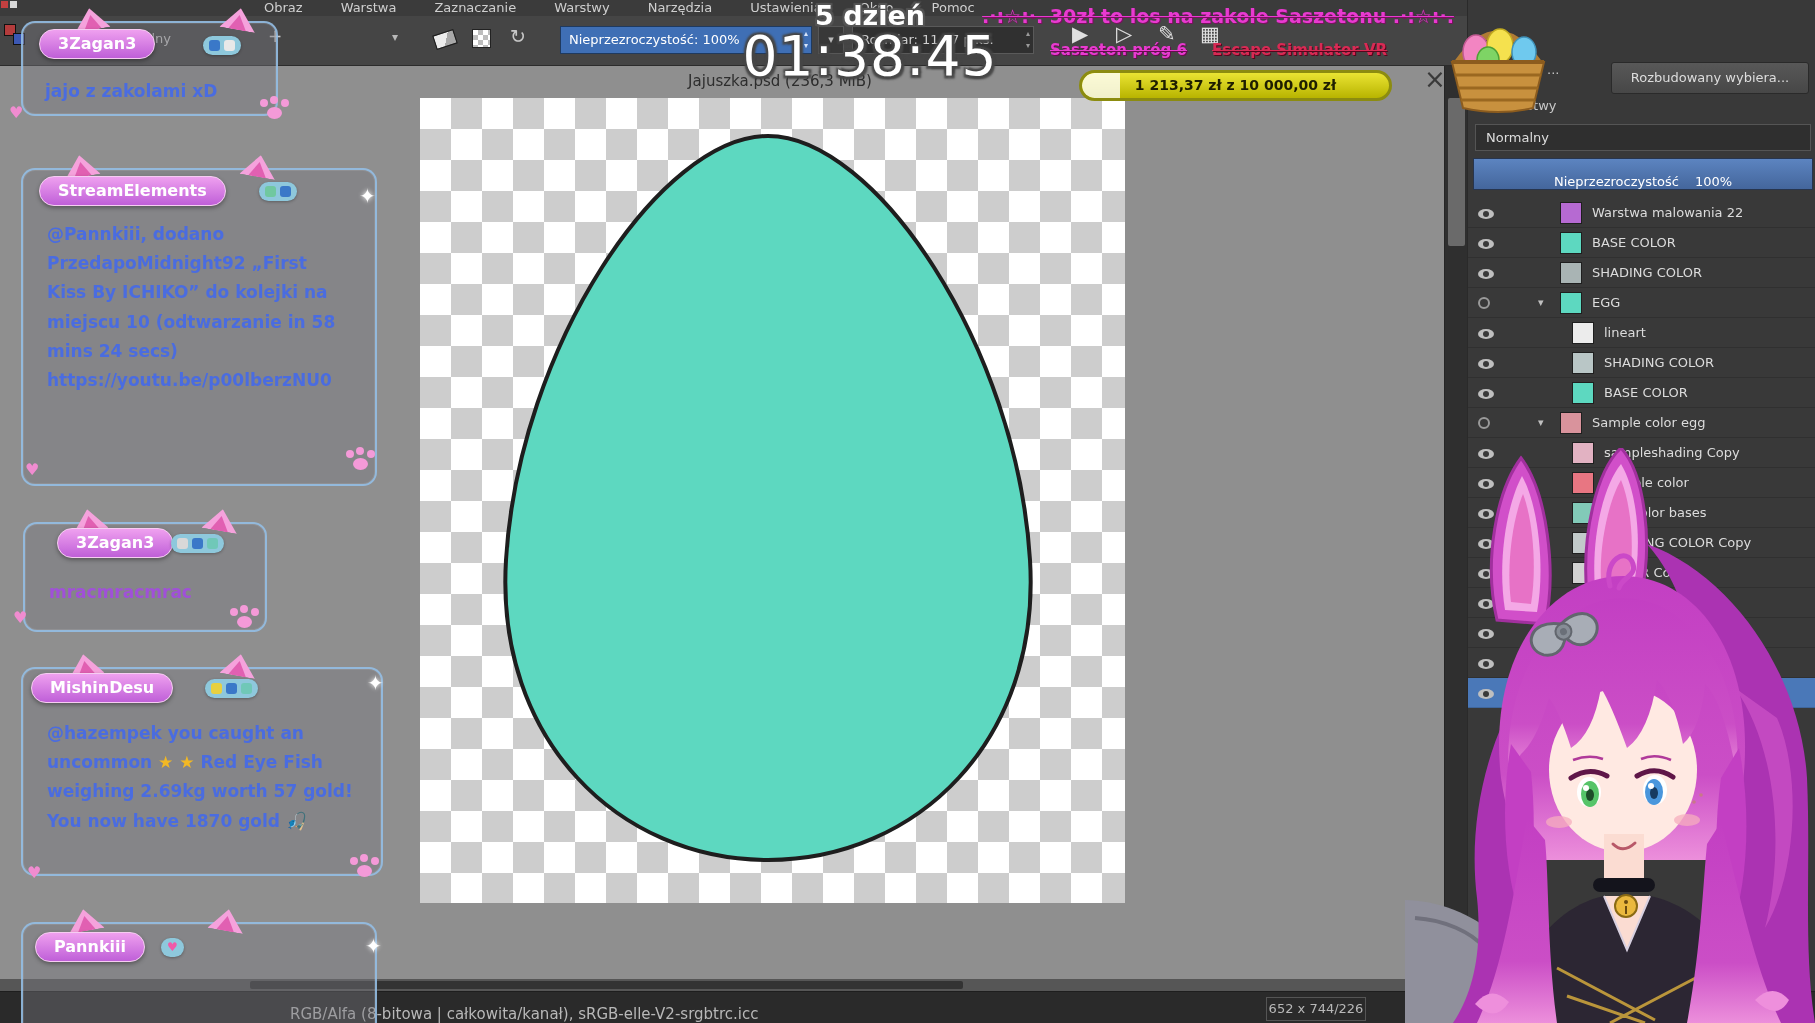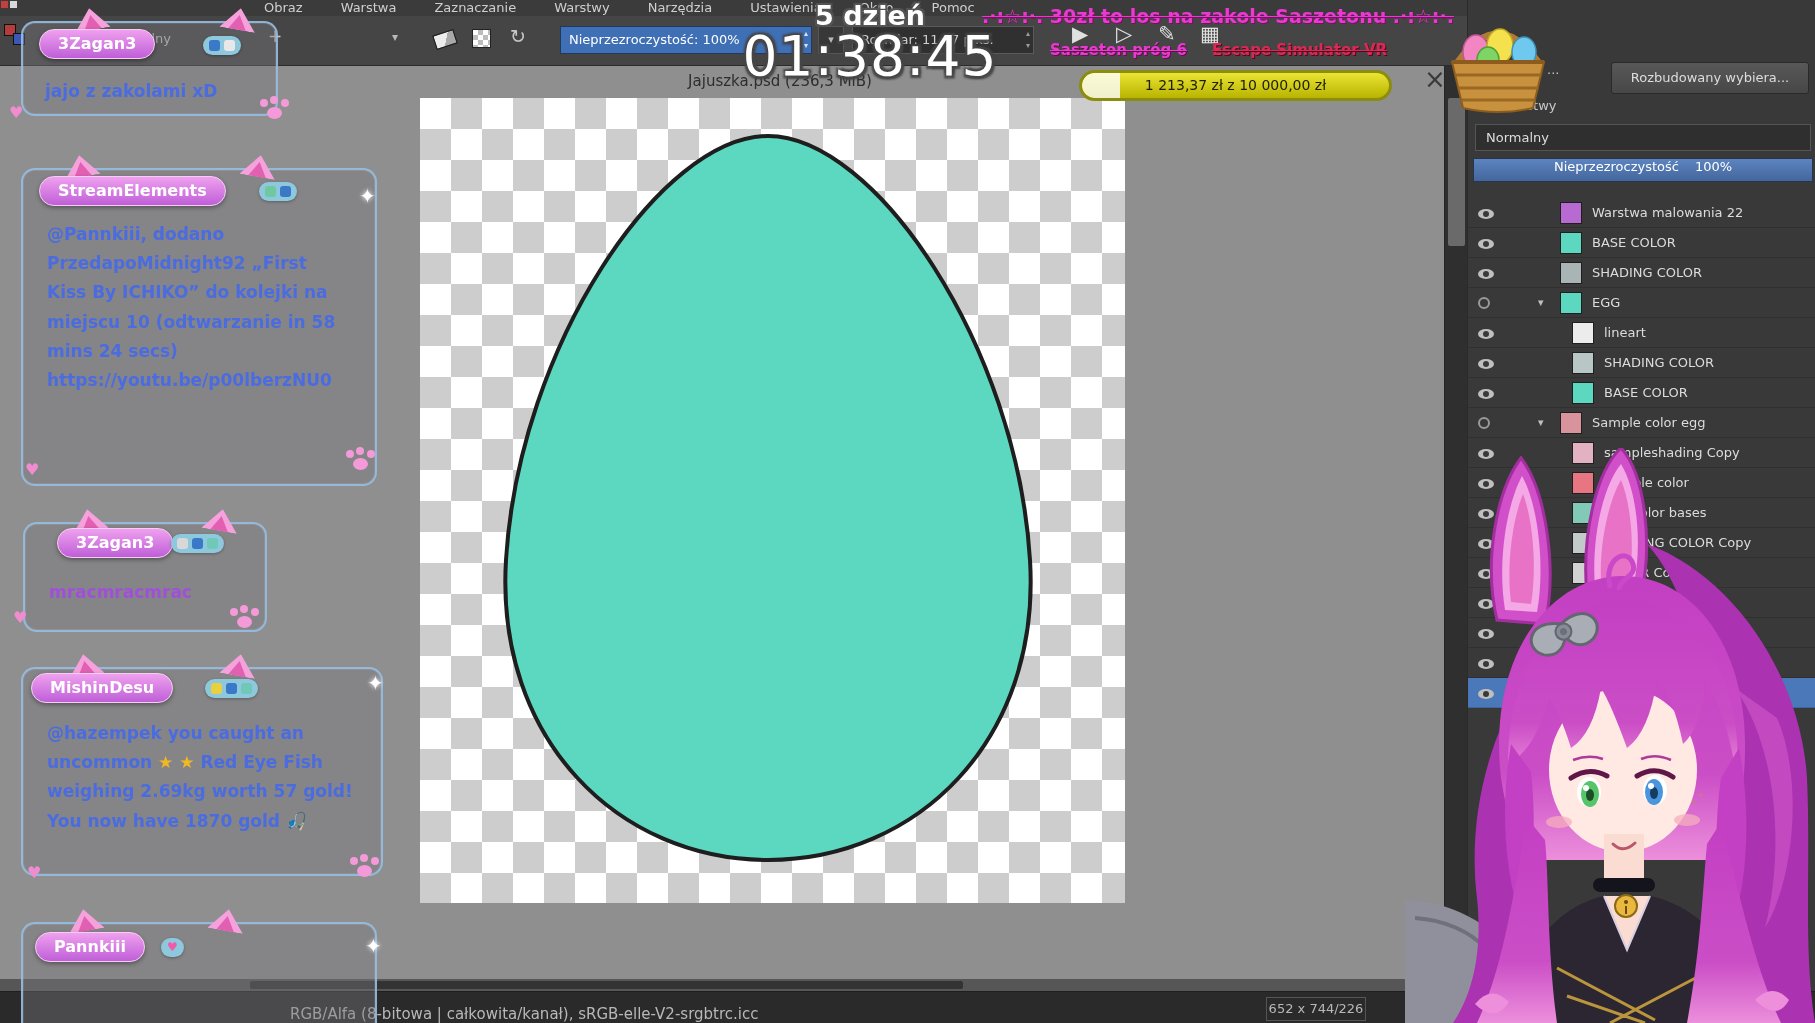--- a/index.html
+++ b/index.html
@@ -45,21 +45,21 @@
   .statusbar{position:absolute;left:0;top:991px;width:1815px;height:32px;background:#2a2a2a;border-top:1px solid #1e1e1e;color:#b8b8b8}
   .status-text{position:absolute;left:290px;top:13px;font-size:15px;white-space:nowrap}
   .dim-box{position:absolute;left:1266px;top:5px;width:100px;height:24px;border:1px solid #555;font-size:13px;line-height:22px;text-align:center;color:#b8b8b8}
 
   
   .layers-panel{position:absolute;left:1467px;top:0;width:348px;height:991px;background:#393939;border-left:1px solid #2a2a2a;color:#dcdcdc}
   .tab-more{position:absolute;left:79px;top:62px;font-size:13px;color:#c4c4c4}
   .picker-btn{position:absolute;left:143px;top:62px;width:198px;height:32px;background:linear-gradient(#585858,#474747);border:1px solid #2a2a2a;border-radius:3px;font-size:13px;color:#ddd;line-height:30px;text-align:center;overflow:hidden;white-space:nowrap;text-overflow:ellipsis;padding:0 6px}
   .tab-title{position:absolute;left:33px;top:98px;font-size:13px;color:#c8c8c8}
   .blend-row{position:absolute;left:7px;top:124px;width:336px;height:27px;background:#2f2f2f;border:1px solid #555;font-size:13px;color:#ddd;line-height:25px;padding-left:10px}
-  .opacity-slider{position:absolute;left:5px;top:158px;width:340px;height:24px;background:linear-gradient(180deg,#5c84c0,#44669c);border:1px solid #27354e;color:#fff;font-size:13px;display:flex;align-items:flex-start;justify-content:center;gap:16px}
+  .opacity-slider{position:absolute;left:5px;top:158px;width:340px;height:32px;background:linear-gradient(180deg,#5c84c0,#44669c);border:1px solid #27354e;color:#fff;font-size:13px;display:flex;align-items:flex-end;justify-content:center;gap:16px}
   .layer-rows{position:absolute;left:0;top:198px;width:348px}
   .layer-row{position:relative;height:30px;border-bottom:1px solid rgba(0,0,0,0.15)}
   .layer-row.selected{background:#4a78b8}
   .eye{position:absolute;left:10px;top:11px}
   .eye.on{width:16px;height:10px;background:#bfbfbf;border-radius:50%}
   .eye.on::after{content:"";position:absolute;left:5px;top:2px;width:6px;height:6px;border-radius:50%;background:#3a3a3a}
   .eye.off{width:12px;height:12px;top:9px;border:2px solid #9a9a9a;border-radius:50%;background:transparent}
   .chev{position:absolute;left:70px;top:8px;color:#c0c0c0;font-size:11px}
   .thumb-sq{position:absolute;left:92px;top:4px;width:22px;height:22px;border:1px solid #1f1f1f}
   .lname{position:absolute;left:124px;top:7px;font-size:13px;color:#dcdcdc;white-space:nowrap}
@@ -70,21 +70,21 @@
   
   .day-counter{position:absolute;left:770px;top:0;width:200px;text-align:center;font-size:27px;font-weight:bold;color:#fff;z-index:60;
     text-shadow:2px 2px 1px #555,-2px -2px 1px #555,2px -2px 1px #555,-2px 2px 1px #555}
   .big-timer{position:absolute;left:725px;top:24px;width:290px;text-align:center;font-size:55px;font-weight:normal;color:#fff;letter-spacing:1px;z-index:60;
     text-shadow:3px 3px 2px rgba(70,70,70,.95),-2px -2px 2px rgba(70,70,70,.95),3px -2px 2px rgba(70,70,70,.95),-2px 3px 2px rgba(70,70,70,.95)}
   .marquee{position:absolute;left:968px;top:5px;width:500px;text-align:center;font-size:19px;font-weight:bold;color:#e83ad0;z-index:60;text-decoration:line-through;text-shadow:1px 1px 0 #7a1060}
   .raffle-label{position:absolute;left:1050px;top:41px;font-size:15px;font-weight:bold;color:#e83ad0;z-index:60;text-decoration:line-through;text-shadow:1px 1px 0 #6a0a50}
   .game-label{position:absolute;left:1212px;top:41px;font-size:15px;font-weight:bold;color:#d82a54;z-index:60;text-decoration:line-through;text-shadow:1px 1px 0 #58041c}
   .goal-bar{position:absolute;left:1079px;top:70px;width:313px;height:31px;border-radius:16px;background:linear-gradient(180deg,#eae433,#b8b400);border:3px solid #8c8c10;z-index:60;overflow:hidden}
   .goal-progress{position:absolute;left:0;top:0;width:38px;height:100%;background:rgba(255,255,255,.8);border-radius:14px 0 0 14px}
-  .goal-text{position:absolute;inset:0;text-align:center;line-height:25px;font-size:14px;font-weight:normal;color:#1e1e00}
+  .goal-text{position:absolute;inset:0;text-align:center;line-height:25px;font-size:14px;font-weight:bold;color:#1e1e00}
 
   
   .chat-box{position:absolute;border:2px solid rgba(150,195,235,.85);border-radius:14px;background:rgba(118,120,126,.42);box-shadow:inset 0 0 0 1px rgba(255,255,255,.10);z-index:50}
   .cb1{left:21px;top:21px;width:257px;height:95px}
   .cb2{left:21px;top:168px;width:356px;height:318px}
   .cb3{left:23px;top:522px;width:244px;height:110px}
   .cb4{left:21px;top:667px;width:362px;height:209px}
   .cb5{left:21px;top:922px;width:356px;height:130px}
   .ear{position:absolute;top:-15px;width:36px;height:22px}
   .ear .outer{position:absolute;inset:0;clip-path:polygon(50% 0,0 100%,100% 100%);background:#f5a2dc}

